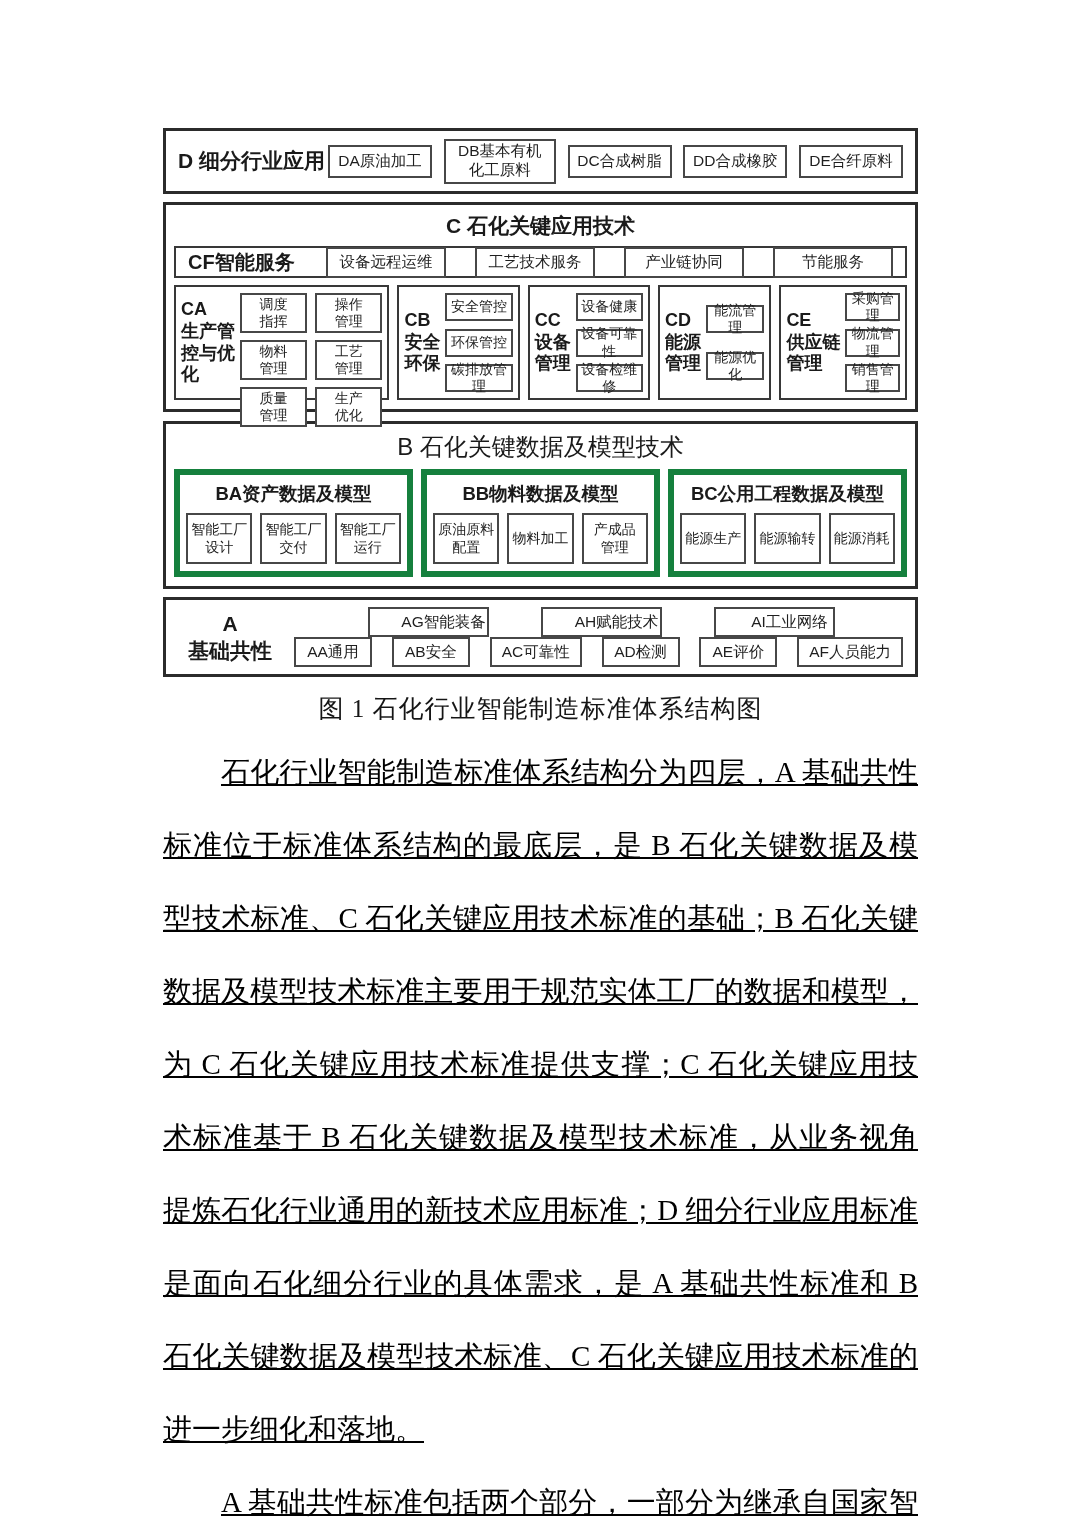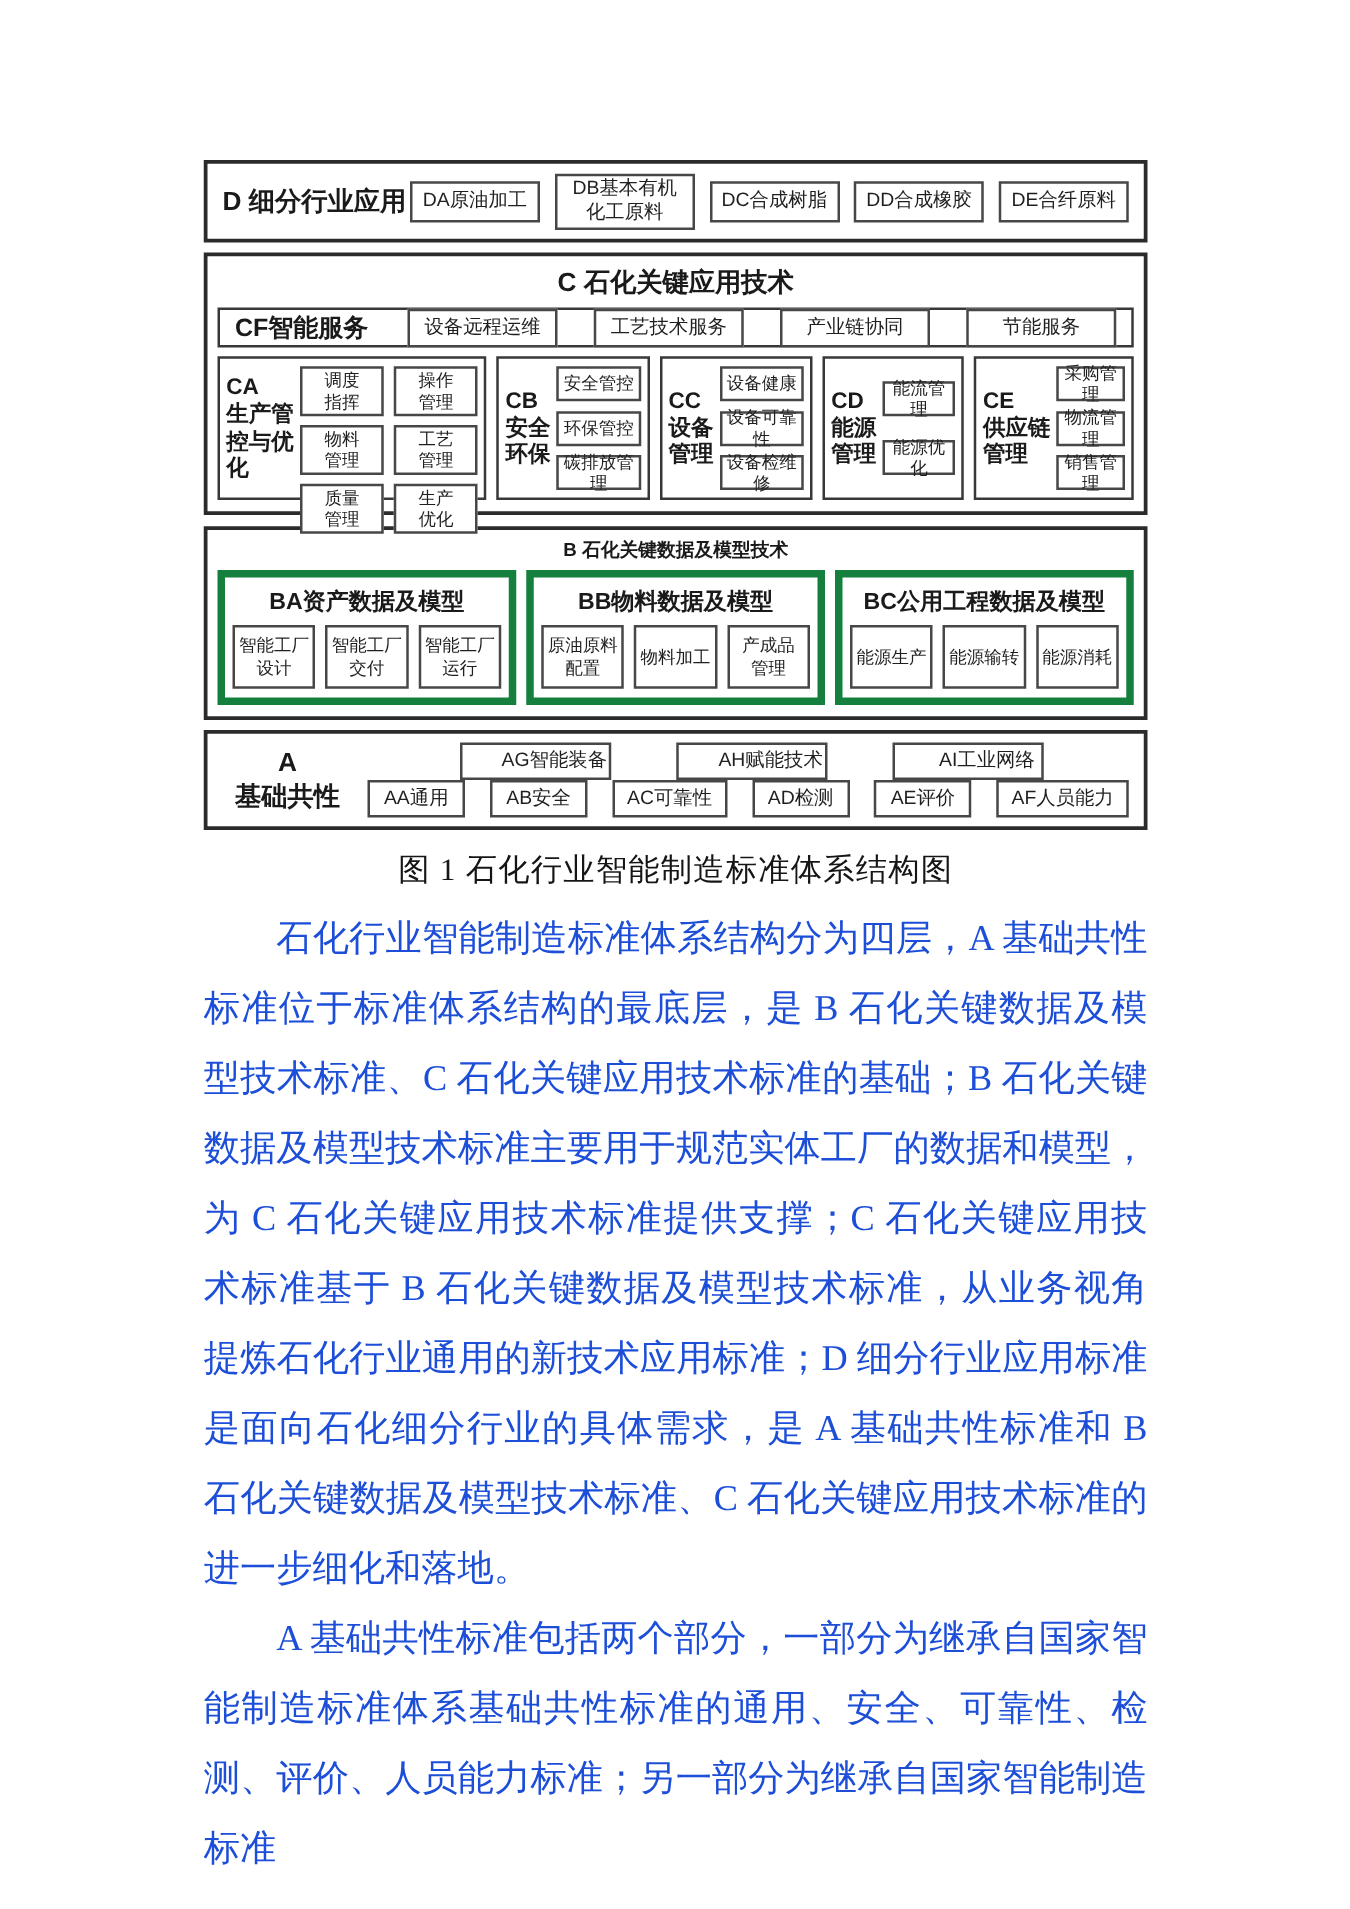--- a/index.html
+++ b/index.html
@@ -57,21 +57,21 @@
   .ca-grid {
     flex: 1; height: 100%;
     display: grid; grid-template-columns: 1fr 1fr; gap: 7px 8px;
   }
   .ca-grid .ibox { font-size: 14px; padding: 1px 12px; }
   .vcol { flex: 1; height: 100%; display: flex; flex-direction: column; justify-content: space-between; }
   .vcol.spread { justify-content: space-evenly; gap: 8px; }
   .vcol .ibox { font-size: 14px; height: 28px; padding: 1px 2px; }
   
   .box-b { padding: 5px 8px 9px; margin-bottom: 8px; }
-  .b-title { text-align: center; font-weight: bold; font-size: 15px; margin: 2px 0 6px; }
+  .b-title { text-align: center; font-weight: normal; font-size: 24px; margin: 2px 0 6px; }
   .b-groups { display: flex; gap: 8px; }
   .bgroup { border: 6px solid #15803d; flex: 1 1 0; padding: 3px 6px 7px; }
   .bgroup-title { text-align: center; font-weight: bold; font-size: 18.5px; margin: 3px 0 7px; }
   .bgroup-items { display: flex; gap: 8px; }
   .bgroup-items .ibox { flex: 1 1 0; height: 51px; font-size: 14px; padding: 1px 3px; }
   
   .box-a { display: flex; align-items: center; padding: 7px 12px; gap: 12px; height: 80px; }
   .a-label {
     font-weight: bold; font-size: 21px; text-align: center;
     width: 104px; flex: none; line-height: 1.3;
@@ -80,22 +80,22 @@
   .a-top { display: flex; gap: 52px; padding-left: 74px; }
   .a-top .ibox { font-size: 15.5px; height: 30px; width: 121px; padding-left: 30px; }
   .a-bottom { display: flex; justify-content: space-between; }
   .a-bottom .ibox { font-size: 15.5px; height: 30px; padding: 1px 10px; min-width: 78px; }
   
   .caption {
     text-align: center; font-size: 25px; color: #151515;
     margin: 15px 0 11px; letter-spacing: 1px;
   }
   .body-text {
-    font-size: 29px; line-height: 56px; color: #1d4ed8;
-    text-align: justify; text-indent: 2em;
+    font-size: 29px; line-height: 73px; color: #000000;
+    text-align: justify; text-indent: 2em; text-decoration: underline;
   }
   .page-number { text-align: center; font-size: 26px; color: #333; margin-top: 56px; }
 </style>
 </head>
 <body>
 
 <div class="page">
 
   <div class="diagram">
 

